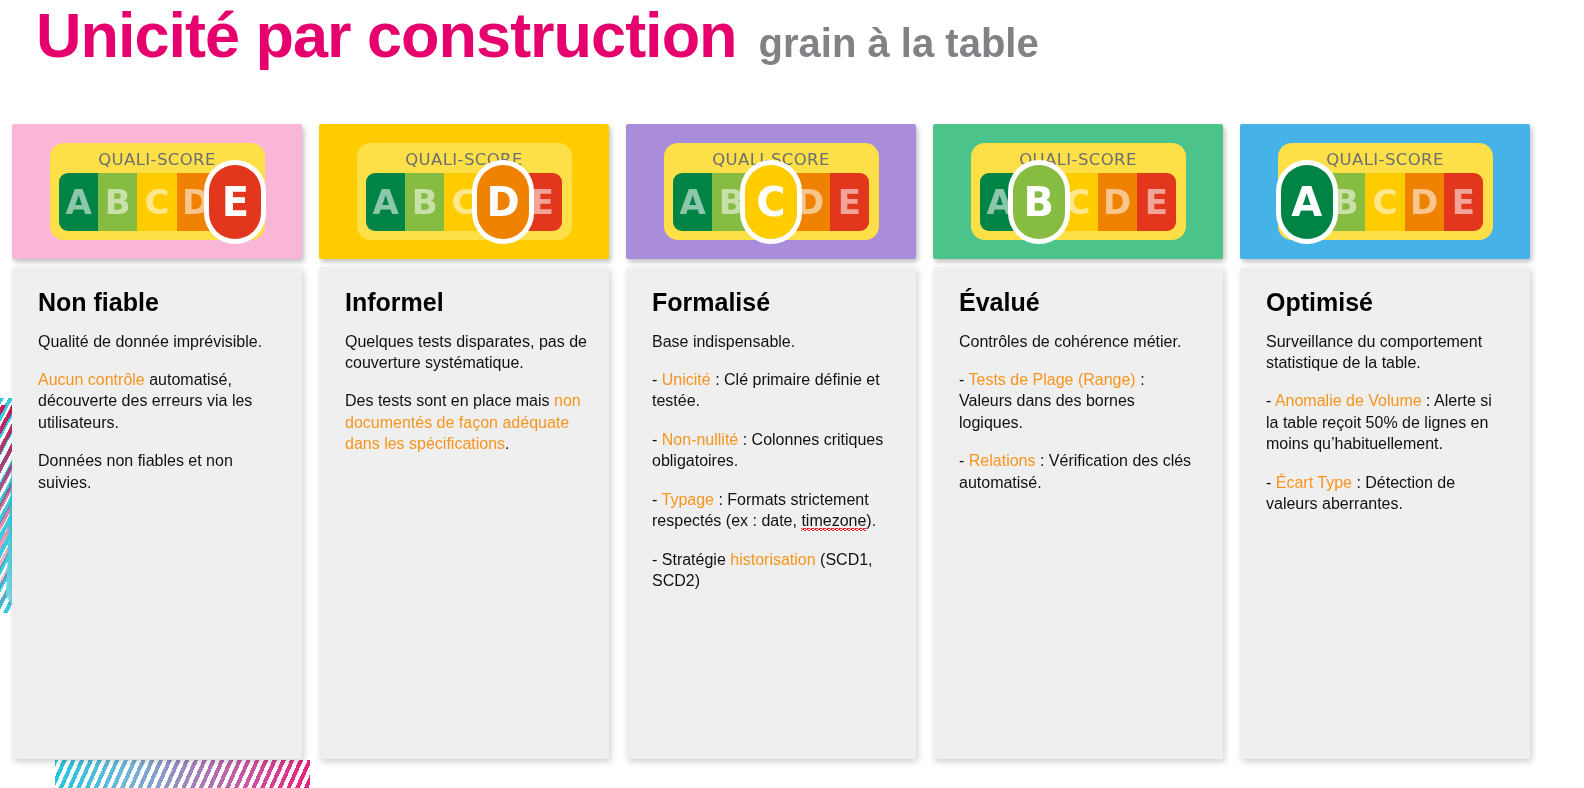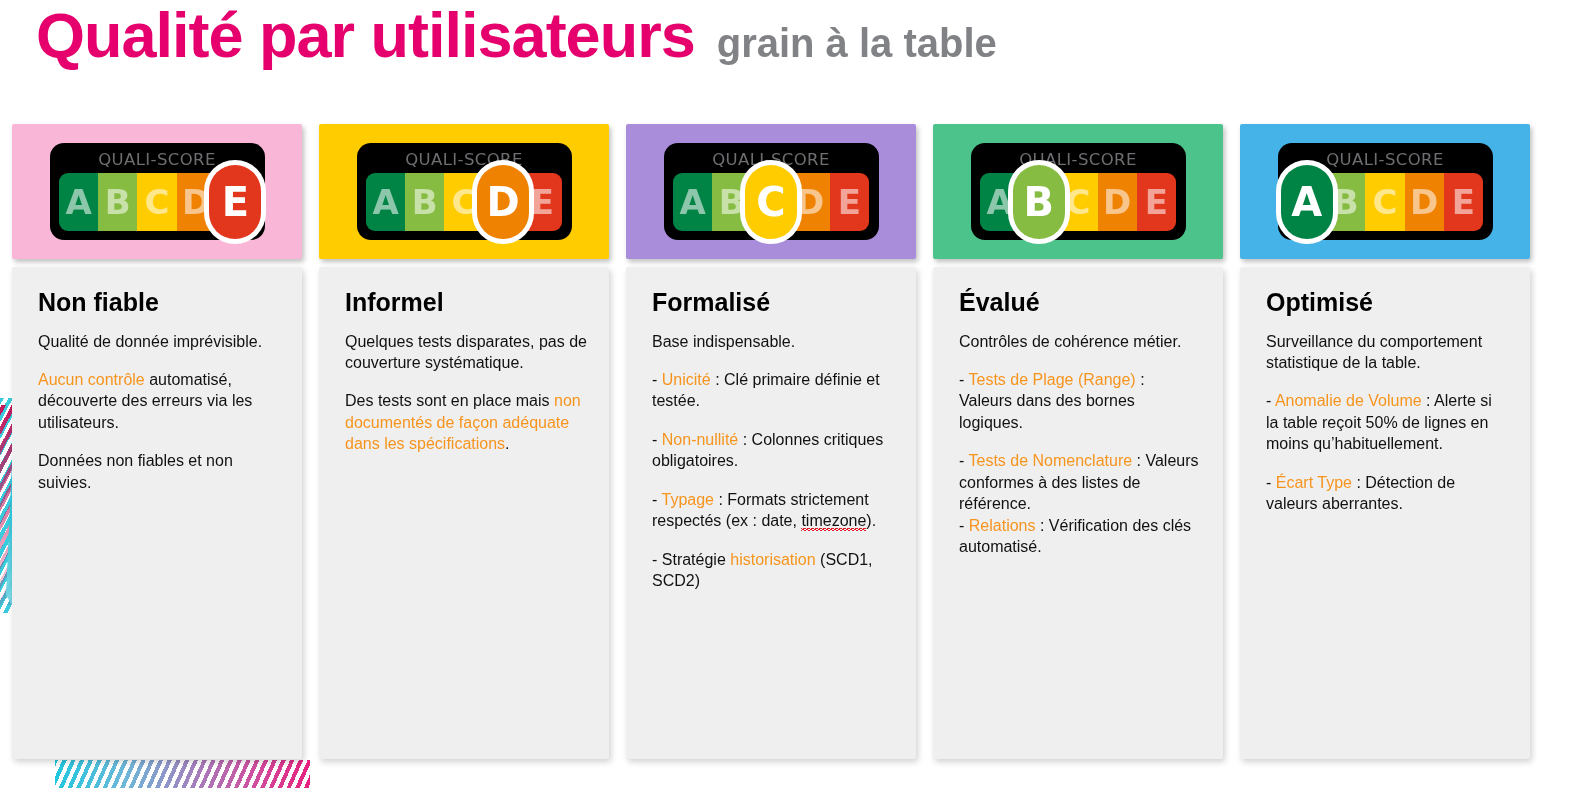--- a/index.html
+++ b/index.html
@@ -97,21 +97,21 @@
   .col { width: 290px; display: flex; flex-direction: column; }
 
   
   .badge-block {
     height: 135px;
     border-radius: 2px;
     display: flex; align-items: center; justify-content: center;
     box-shadow: 2px 3px 5px rgba(0,0,0,.25);
   }
   .badge-card {
-    background: #000000;
+    background: #fde047;
     border-radius: 14px;
     width: 215px;
     padding: 7px 10px 9px 10px;
     display: flex; flex-direction: column; align-items: center;
   }
   .badge-title {
     font-size: 16.5px;
     color: #6d6e71;
     letter-spacing: .4px;
     margin-bottom: 4px;
@@ -189,21 +189,21 @@
 <body>
 
 <div id="slide">
 
   <div class="deco deco-left-cyan"></div>
   <div class="deco deco-left"></div>
   <div class="deco deco-left-solid"></div>
   <div class="deco deco-bottom"></div>
 
   <div class="title-row">
-    <span class="title-main">Qualité par utilisateurs</span>
+    <span class="title-main">Unicité par construction</span>
     <span class="title-sub">grain à la table</span>
   </div>
 
   <div class="columns" id="columns">
       <div class="col">
         <div class="badge-block" style="background: rgb(249, 182, 215);">
           <div class="badge-card">
             <div class="badge-title">QUALI-SCORE</div>
             <div class="scale">
               <div class="scale-inner">
@@ -291,21 +291,20 @@
               </div>
               <div class="grade-hl" style="background: rgb(134, 188, 66); left: 32.8px;">B</div>
             </div>
           </div>
         </div>
         <div class="body-card">
           <div class="body-title">Évalué</div>
           <div class="body-text">
             <p><span>Contrôles de cohérence métier.</span></p>
             <p><span>- </span><span class="hl">Tests de Plage (Range)</span><span> : Valeurs dans des bornes logiques.</span></p>
-            <p style="margin-bottom: 0px;"><span>- </span><span class="hl">Tests de Nomenclature</span><span> : Valeurs conformes à des listes de référence.</span></p>
             <p style="margin-bottom: 0px;"><span>- </span><span class="hl">Relations</span><span> : Vérification des clés automatisé.</span></p>
           </div>
         </div>
       </div>
       <div class="col">
         <div class="badge-block" style="background: rgb(69, 179, 231);">
           <div class="badge-card">
             <div class="badge-title">QUALI-SCORE</div>
             <div class="scale">
               <div class="scale-inner">

